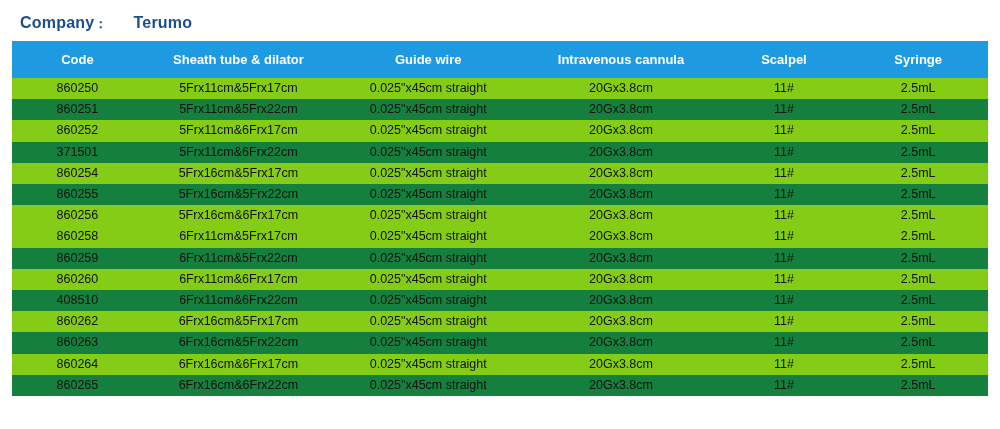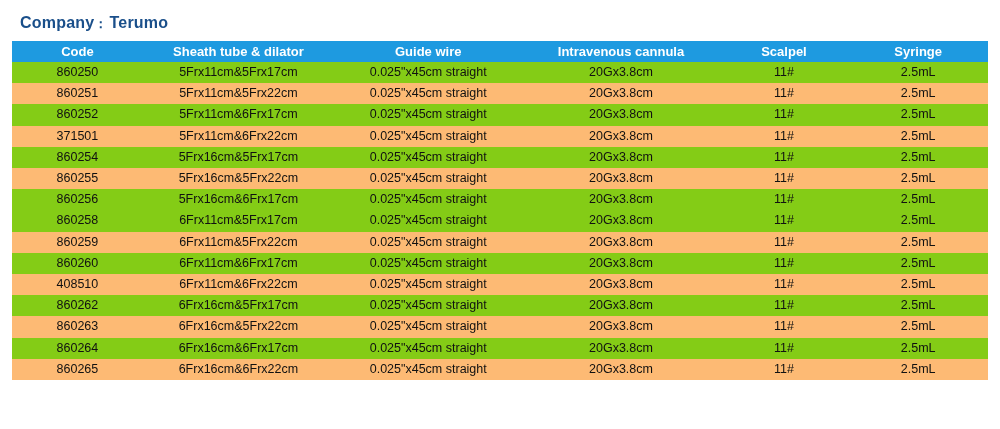--- a/index.html
+++ b/index.html
@@ -37,58 +37,58 @@
   }
   .company-colon {
     color: #1a4f8a;
     font-weight: bold;
     margin: 0 2px 0 0;
     font-size: 13px;
   }
   .company-value {
     color: #1a4f8a;
     font-weight: bold;
-    margin-left: 0;
+    margin-left: 24px;
   }
   table.spec {
     position: absolute;
     top: 41px;
     left: 12px;
     width: 976px;
     border-collapse: collapse;
     table-layout: fixed;
     font-size: 12.5px;
   }
   table.spec thead th {
     background: #1e9ae0;
     color: #ffffff;
     font-weight: bold;
     font-size: 13px;
     height: 21px;
     line-height: 21px;
-    padding: 0;
+    padding: 8px;
     text-align: center;
     border: none;
     white-space: nowrap;
   }
   table.spec tbody td {
     height: 21.2px;
     line-height: 21.2px;
     padding: 0;
     text-align: center;
     border: none;
     white-space: nowrap;
     font-size: 12.5px;
     color: #111111;
   }
   table.spec tbody tr.even td {
     background: #84cc16;
   }
   table.spec tbody tr.odd td {
-    background: #fdba74;
+    background: #15803d;
   }
   .col-code { width: 13.4%; }
   .col-sheath { width: 19.6%; }
   .col-guide { width: 19.3%; }
   .col-cannula { width: 20.2%; }
   .col-scalpel { width: 13.2%; }
   .col-syringe { width: 14.3%; }
 </style>
 </head>
 <body>

